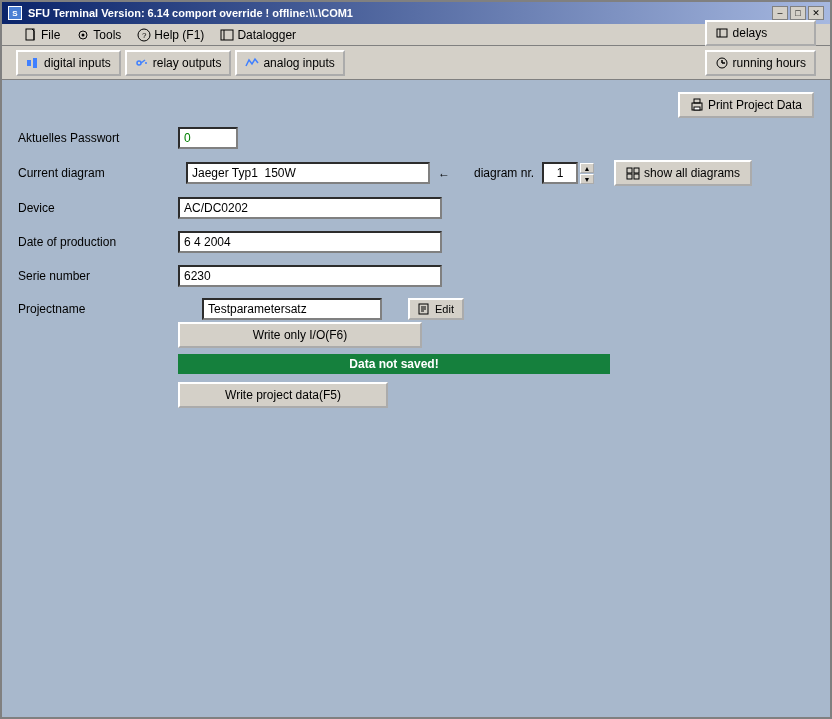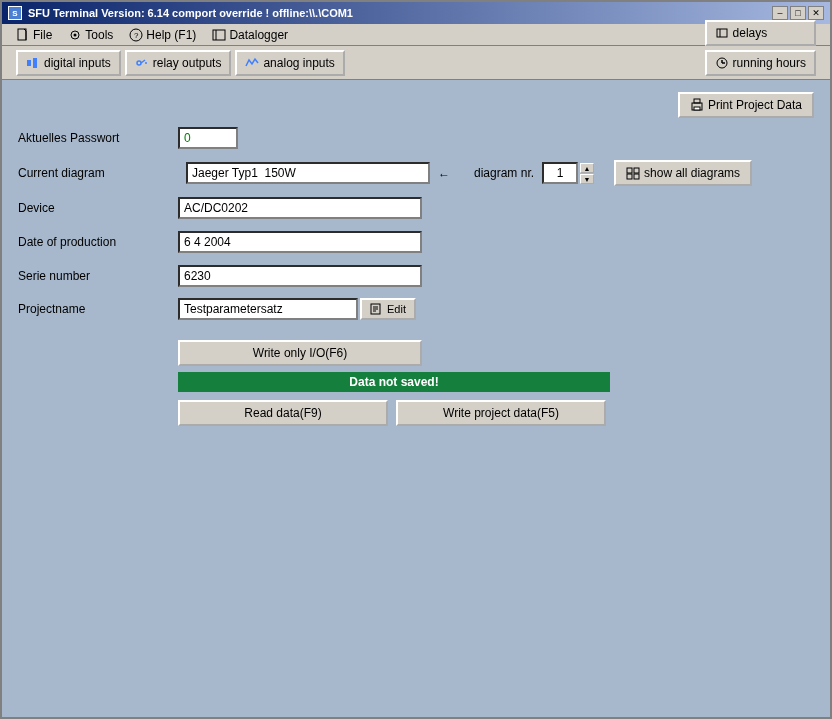--- a/index.html
+++ b/index.html
@@ -62,21 +62,21 @@
       text-align: center;
       line-height: 12px;
       color: #000;
     }
     
     .menu-bar {
       background: #d4d0c8;
       display: flex;
       align-items: center;
       height: 22px;
-      padding: 2px 8px;
+      padding: 2px 16px;
       border-bottom: 1px solid #808080;
       flex-shrink: 0;
       gap: 4px;
     }
     .menu-item {
       display: flex;
       align-items: center;
       gap: 3px;
       padding: 2px 6px;
       cursor: pointer;
@@ -124,21 +124,21 @@
       margin-bottom: 10px;
       min-height: 24px;
     }
     .form-label {
       width: 160px;
       font-size: 12px;
       color: #000;
       flex-shrink: 0;
     }
     .form-input {
-      width: 244px;
+      width: 264px;
       height: 22px;
       background: white;
       border: 2px inset #808080;
       padding: 1px 4px;
       font-size: 12px;
       color: #000;
     }
     .form-input.password {
       width: 60px;
       color: #008000;
@@ -213,21 +213,22 @@
       border: 1px outset #fff;
       cursor: pointer;
       font-size: 7px;
       text-align: center;
       line-height: 9px;
     }
     
     .project-row {
       display: flex;
       align-items: center;
-      margin-bottom: 20px;
+      margin-bottom: 2px;
+      gap: 24px;
     }
     .project-label {
       width: 160px;
       font-size: 12px;
       flex-shrink: 0;
     }
     .project-input {
       width: 180px;
       height: 22px;
       background: white;
@@ -462,17 +463,16 @@
 
     <div style="margin-left: 160px; margin-bottom: 6px;">
       <button class="write-btn">Write only I/O(F6)</button>
     </div>
 
     <div style="margin-left: 160px; margin-bottom: 8px;">
       <div class="status-bar">Data not saved!</div>
     </div>
 
     <div class="bottom-btns" style="margin-left: 160px;">
-      <button class="bottom-btn">Read data(F9)</button>
       <button class="bottom-btn">Write project data(F5)</button>
     </div>
   </div>
 </div>
 
 </body></html>

